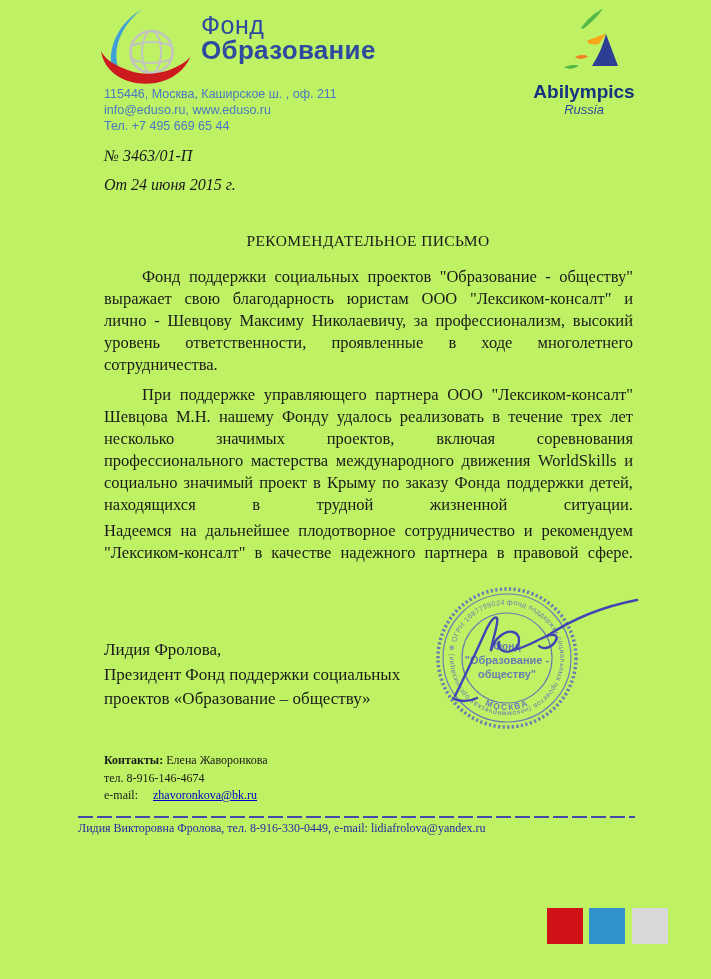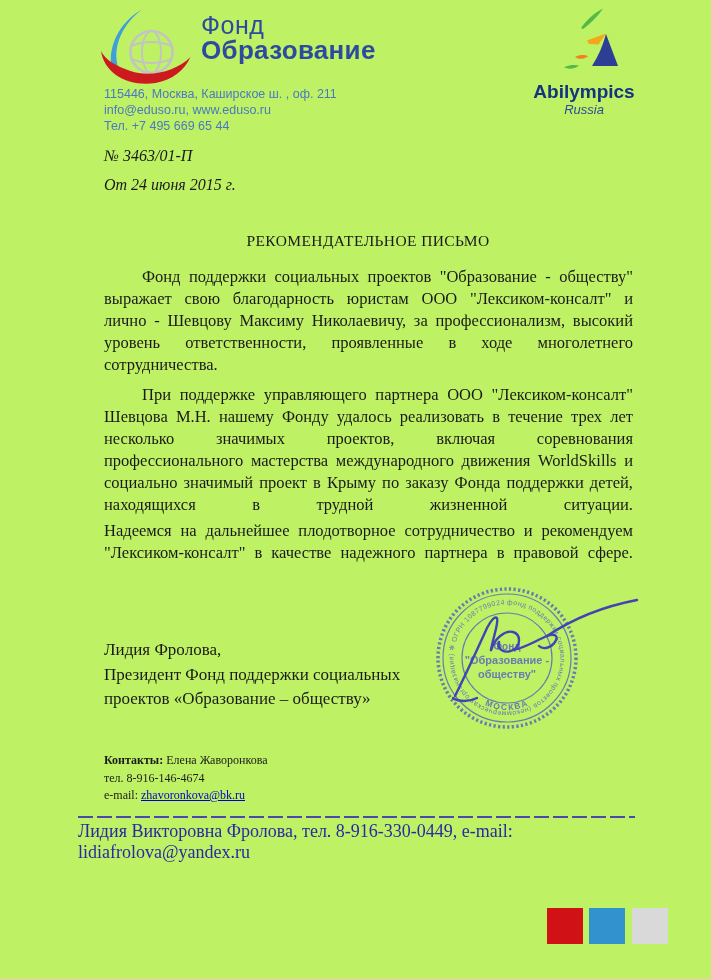--- a/index.html
+++ b/index.html
@@ -55,29 +55,29 @@
   .para.p3 { top: 520px; }
   
   .sign-block {
     position: absolute; left: 104px; top: 638px;
     font-size: 17px; line-height: 24.5px; white-space: pre-line;
   }
   .stamp-wrap { position: absolute; left: 425px; top: 578px; width: 230px; height: 160px; }
   
   .contacts { position: absolute; left: 104px; top: 752px; font-size: 12px; line-height: 17.5px; }
   .contacts .bold { font-weight: bold; }
-  .contacts a, .email-link { color: #0000cc; text-decoration: underline; cursor: pointer; }
+  .contacts a, .email-link { color: #0000cc; text-decoration: underline; cursor: pointer; margin-left: 12px; }
   
   .footer-line {
     position: absolute; left: 78px; top: 816px; width: 557px; height: 2px;
     background: repeating-linear-gradient(90deg, #4949ac 0 15px, transparent 15px 19px);
   }
   .footer-text {
     position: absolute; left: 78px; top: 821px; width: 580px;
-    font-size: 18px; color: #2929a3;
+    font-size: 12px; color: #2929a3;
   }
   
   .sq { position: absolute; top: 908px; width: 36px; height: 36px; }
   .sq.red  { left: 547px; }
   .sq.blue { left: 589px; }
   .sq.gray { left: 632px; }
 </style>
 </head>
 <body>
 

